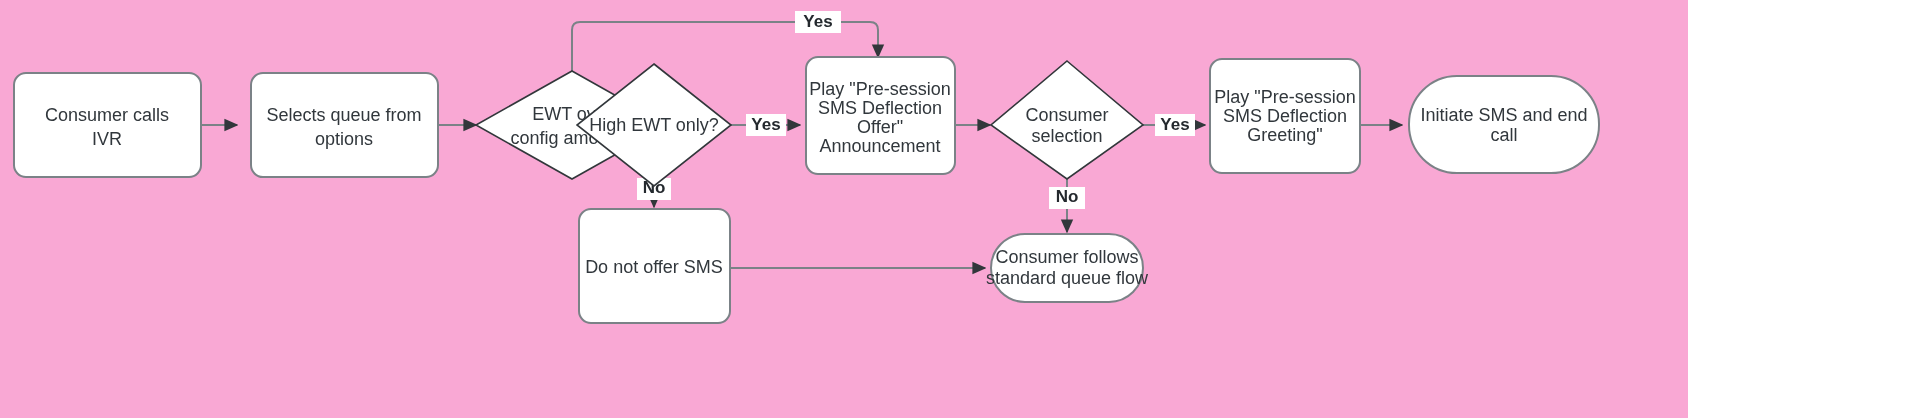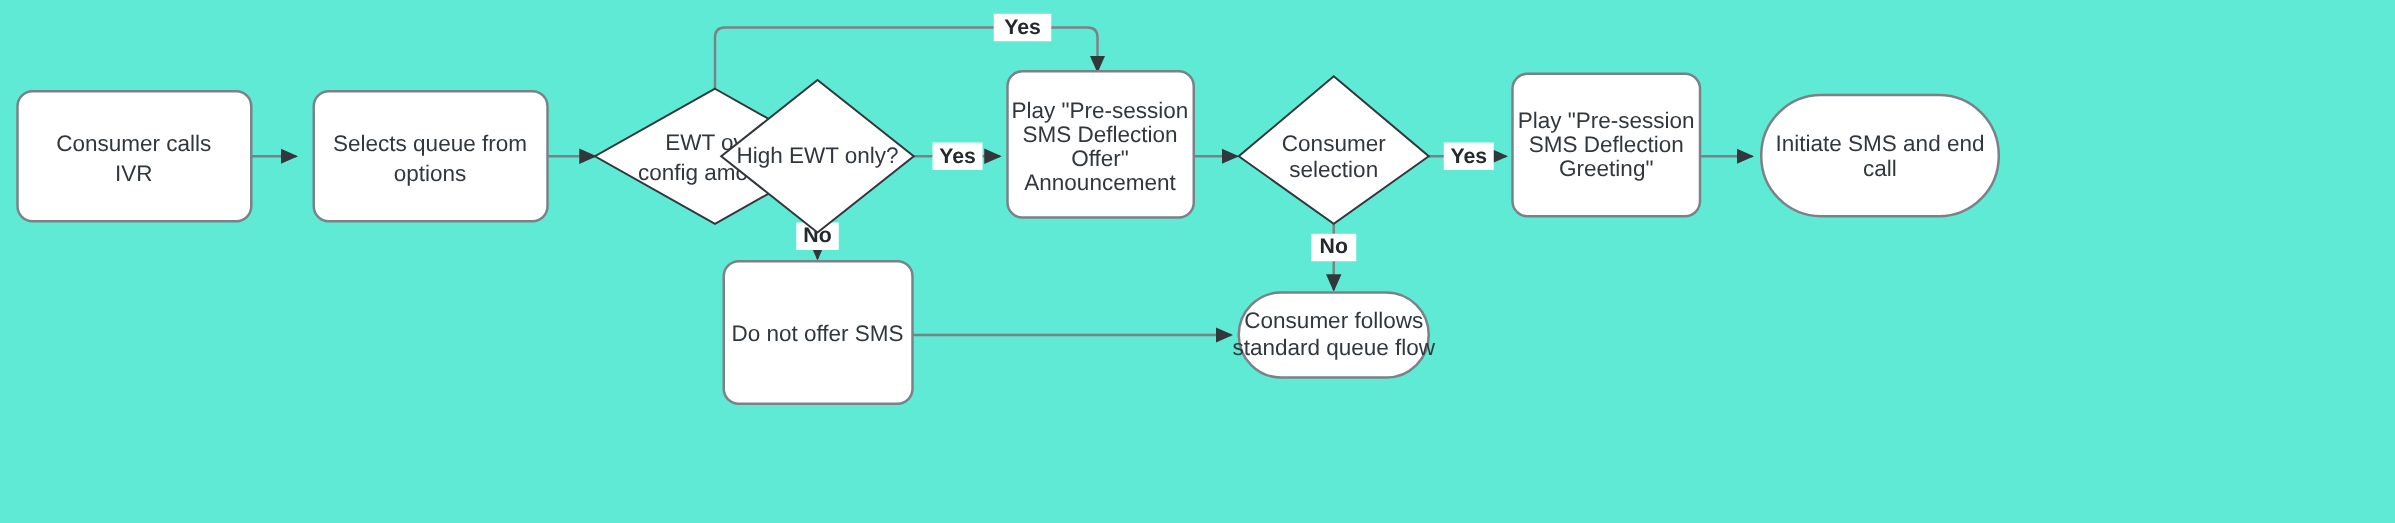--- a/index.html
+++ b/index.html
@@ -9,23 +9,23 @@
     background: #ffffff;
   }
   body {
     font-family: "Liberation Sans", sans-serif;
     width: 1916px;
     height: 418px;
     overflow: hidden;
   }
   #flow-canvas {
     position: relative;
-    width: 1916px;
+    width: 1688px;
     height: 418px;
-    background: #5eead4;
+    background: #f9a8d4;
   }
   #flow-svg {
     position: absolute;
     top: 0;
     left: 0;
     width: 1916px;
     height: 418px;
   }
   .node-shape {
     fill: #ffffff;

